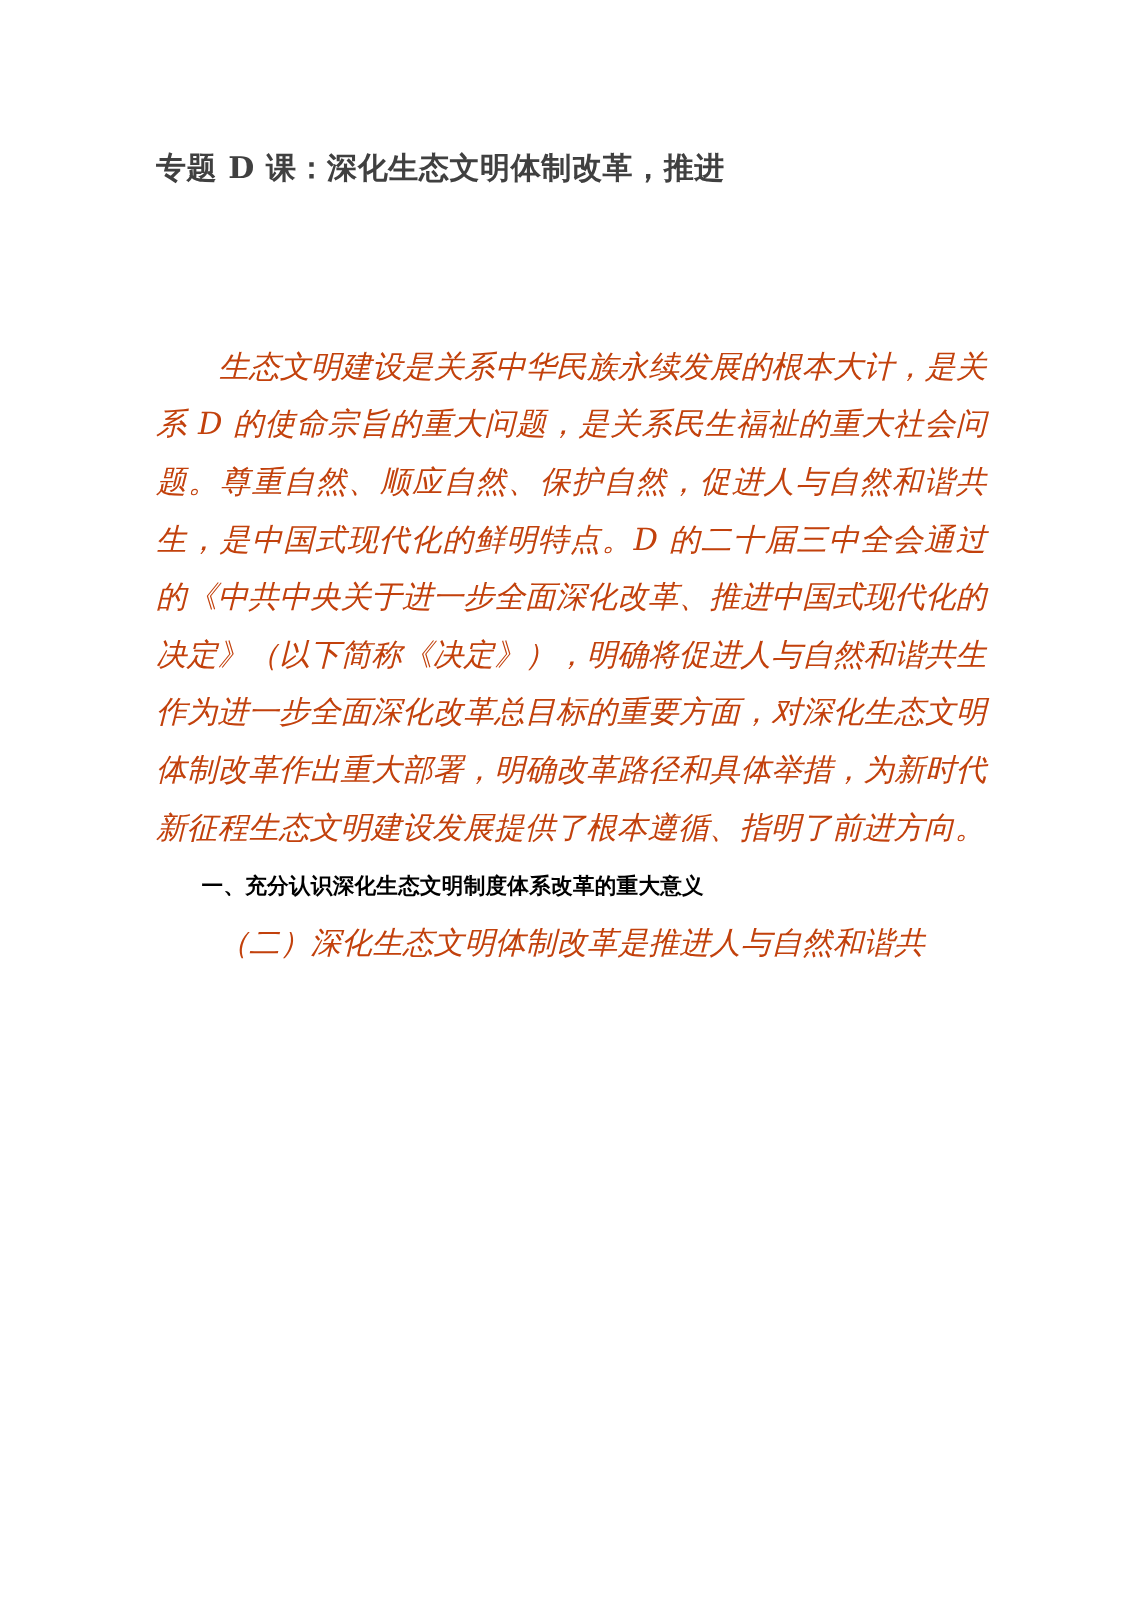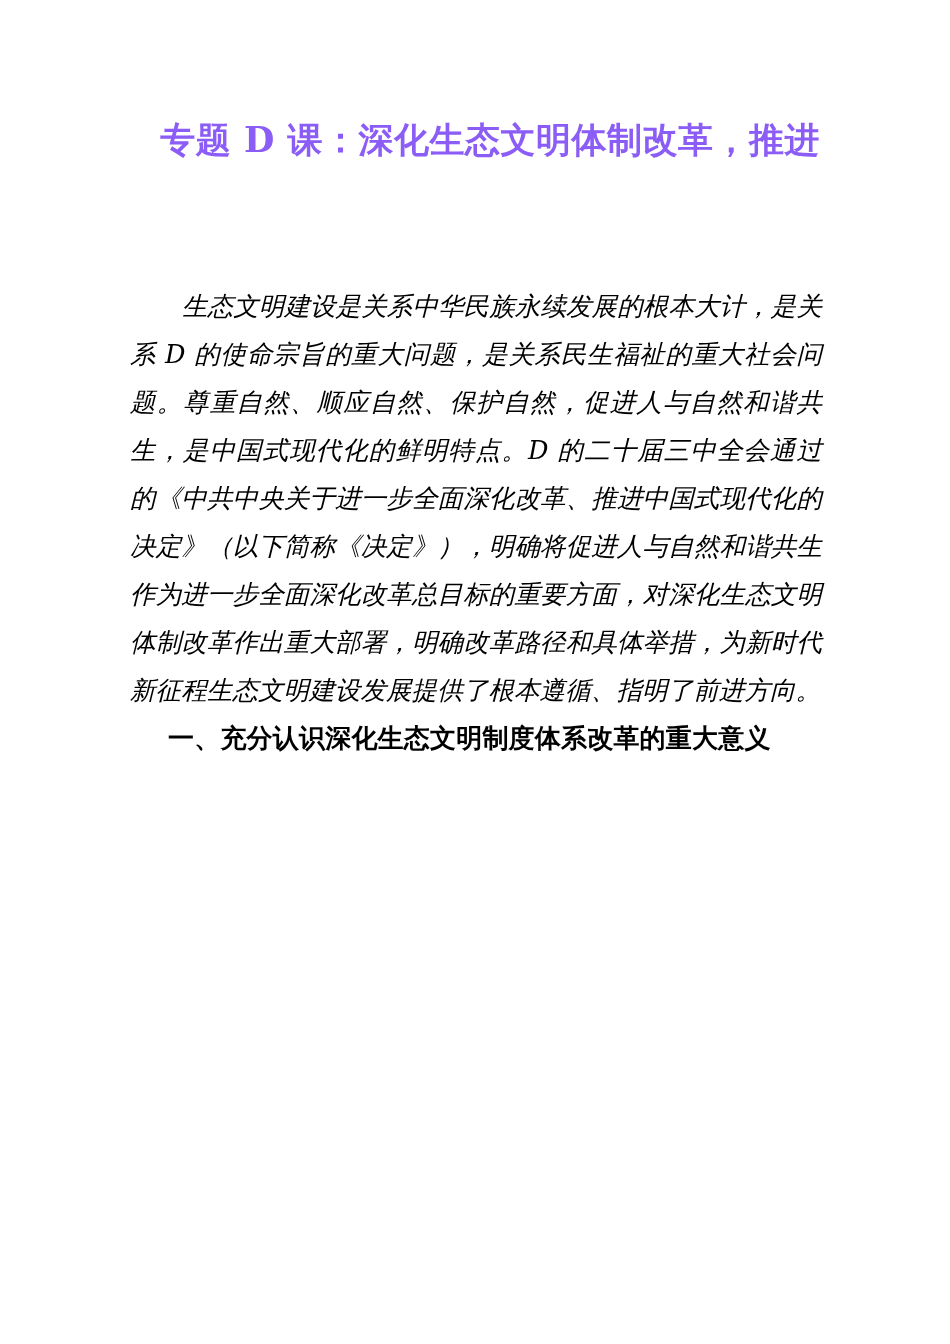--- a/index.html
+++ b/index.html
@@ -16,26 +16,26 @@
     overflow: hidden;
     box-sizing: border-box;
   }
 
   
   .doc-title {
     position: absolute;
     left: 130px;
     top: 104px;
     width: 690px;
-    text-align: right;
+    text-align: left;
     font-family: "DejaVu Serif", "Liberation Serif", serif;
     font-weight: 700;
-    font-size: 35px;
+    font-size: 25px;
     line-height: 72px;
-    color: #8b5cf6;
+    color: #404040;
     letter-spacing: 0.5px;
   }
   .doc-title .tline {
     display: block;
     white-space: nowrap;
   }
 
   
   .body-flow {
     position: absolute;
@@ -43,39 +43,39 @@
     top: 282px;
     width: 692px;
   }
 
   .para {
     font-family: "DejaVu Serif", "Liberation Serif", serif;
     font-style: italic;
     font-weight: 400;
     font-size: 25.5px;
     line-height: 48px;
-    color: #000000;
+    color: #c2410c;
     margin: 0;
     text-align: justify;
     text-align-last: left;
     text-justify: inter-character;
     word-break: break-all;
     letter-spacing: 0.1px;
   }
 
   .para .indent2 {
     display: inline-block;
     width: 52px;
   }
 
   
   .sec-heading {
     font-family: "Liberation Sans", "DejaVu Sans", sans-serif;
     font-weight: 700;
-    font-size: 26px;
+    font-size: 18px;
     line-height: 48px;
     color: #000000;
     margin: 0;
     padding-left: 38px;
     white-space: nowrap;
     letter-spacing: 0.2px;
   }
 </style>
 </head>
 <body>
@@ -88,16 +88,19 @@
 
   <div class="body-flow">
 
     <p class="para">
       <span class="indent2"></span><span>生态文明建设是关系中华民族永续发展的根本大计，是关系 D 的使命宗旨的重大问题，是关系民生福祉的重大社会问题。尊重自然、顺应自然、保护自然，促进人与自然和谐共生，是中国式现代化的鲜明特点。D 的二十届三中全会通过的《中共中央关于进一步全面深化改革、推进中国式现代化的决定》（以下简称《决定》），明确将促进人与自然和谐共生作为进一步全面深化改革总目标的重要方面，对深化生态文明体制改革作出重大部署，明确改革路径和具体举措，为新时代新征程生态文明建设发展提供了根本遵循、指明了前进方向。</span>
     </p>
 
     <p class="sec-heading">一、充分认识深化生态文明制度体系改革的重大意义</p>
 
 
+    <p class="para">
+      <span class="indent2"></span><span>（二）深化生态文明体制改革是推进人与自然和谐共</span>
+    </p>
 
   </div>
 
 </div>
 
 </body></html>

